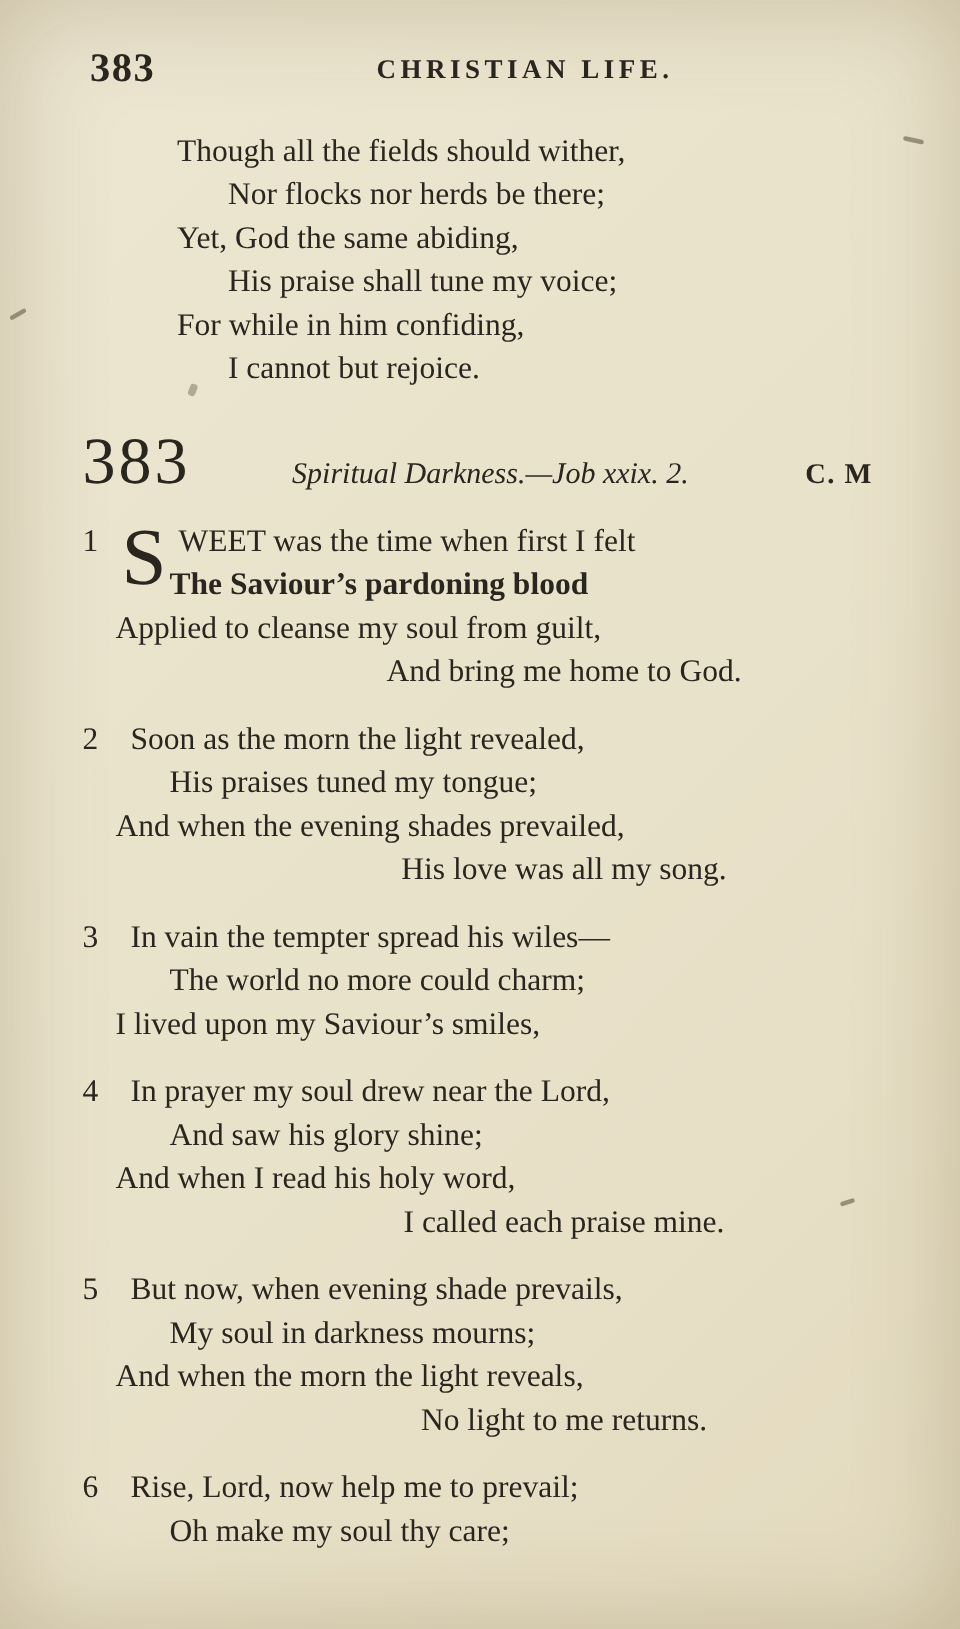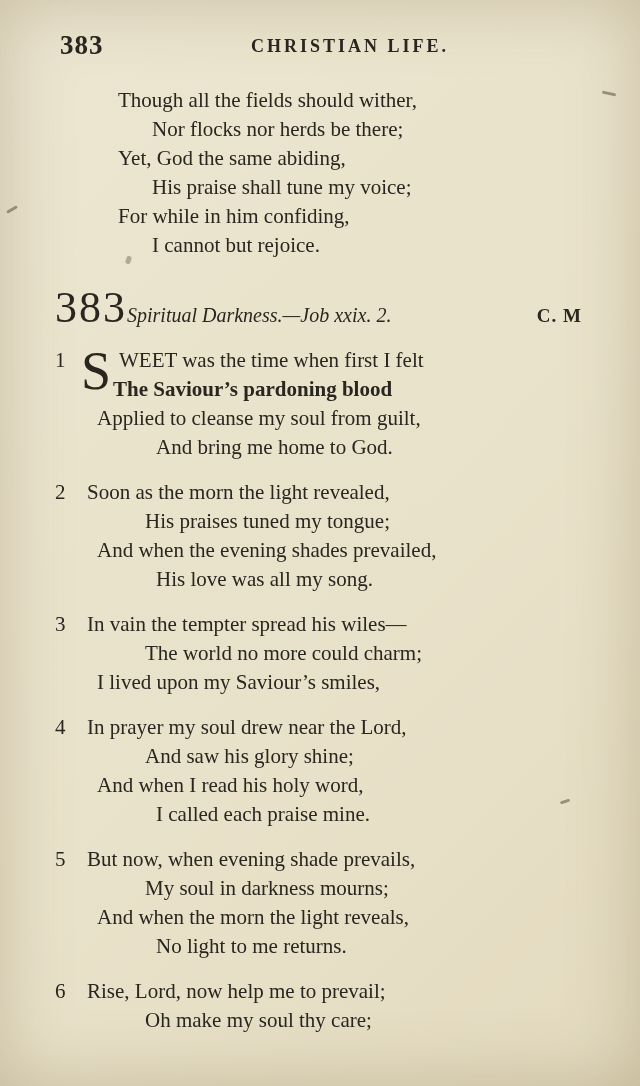--- a/index.html
+++ b/index.html
@@ -65,21 +65,21 @@
     align-items: baseline;
     margin: 24px 58px 14px 55px;
   }
   .hymn-number {
     font-size: 44px;
     line-height: 48px;
     letter-spacing: 2px;
   }
   .hymn-title {
     flex: 1;
-    text-align: left;
+    text-align: center;
     font-style: italic;
     font-size: 20px;
     padding-right: 10px;
   }
   .hymn-meter {
     font-size: 19px;
     font-weight: bold;
     letter-spacing: 1px;
   }
 
@@ -103,23 +103,23 @@
     top: -3px;
     font-size: 54px;
     line-height: 56px;
   }
   .dc1 { margin-left: 64px; }
   .dc2 { margin-left: 58px; font-weight: bold; }
   .l1 .vnum {
     display: inline-block;
     width: 32px;
   }
-  .l2 { margin-left: 90px; }
-  .l3 { margin-left: 42px; }
-  .l4 { margin-left: 101px; }
+  .l2 { margin-left: 58px; }
+  .l3 { margin-left: 22px; }
+  .l4 { margin-left: 77px; text-align: center; }
 
   
   .artifact {
     position: absolute;
     background: #5a4f3c;
     border-radius: 2px;
     opacity: 0.55;
   }
   .a1 { left: 6px;  top: 208px; width: 12px; height: 3px; transform: rotate(-30deg); }
   .a2 { left: 602px; top: 92px;  width: 14px; height: 3px; transform: rotate(12deg); }

